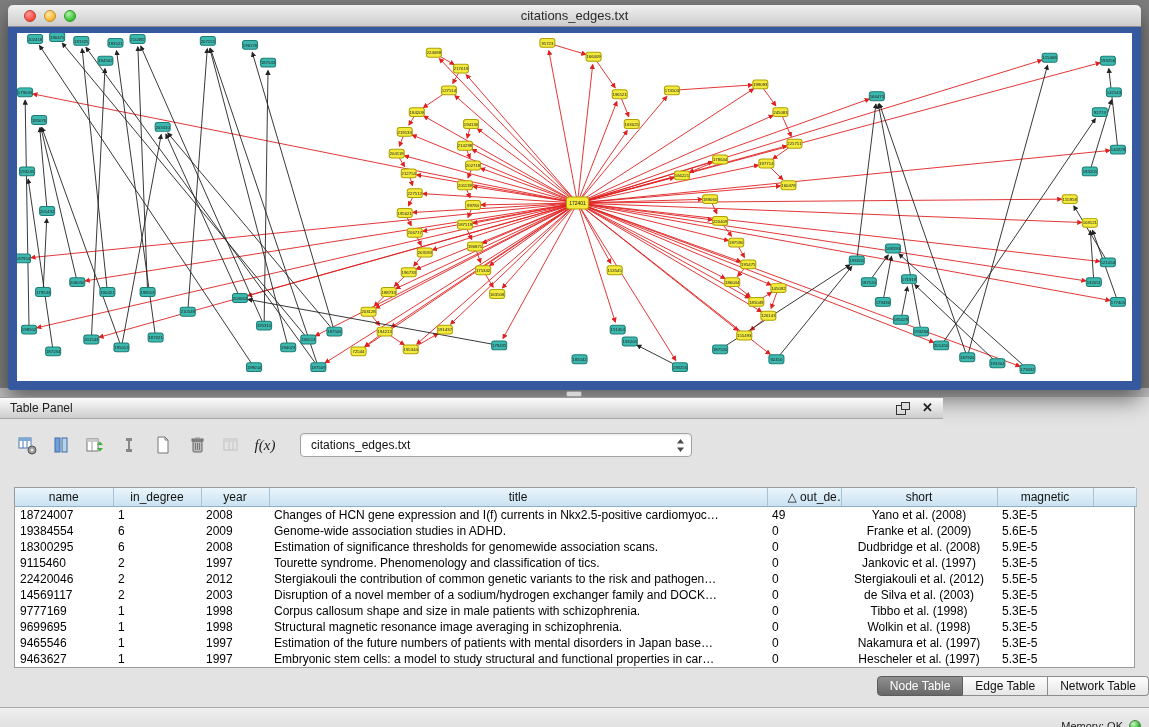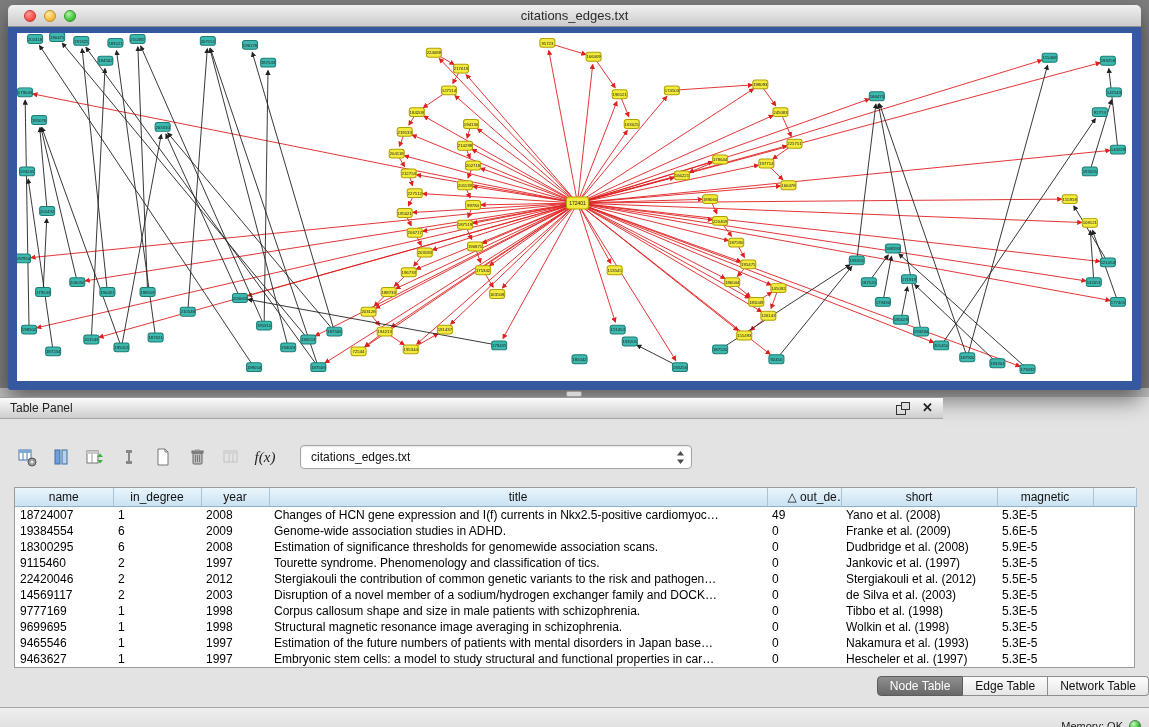--- a/index.html
+++ b/index.html
@@ -44,21 +44,21 @@
     height: 21px; background: linear-gradient(#fbfbfb, #cdcdcd);
     border-bottom: 1px solid #a6a6a6;
     display: flex; align-items: center; padding: 0 10px;
   }
   #panel-title { font-size: 12px; color: #222; }
   #panel-header .spacer { flex: 1; }
   .hdr-icon { margin-left: 12px; display: flex; align-items: center; height: 16px; cursor: default; }
   #panel-close-icon { font-size: 13px; font-weight: bold; color: #222; line-height: 16px; }
 
   
-  #table-toolbar { position: absolute; left: 14px; top: 44px; height: 30px; display: flex; align-items: center; }
+  #table-toolbar { position: absolute; left: 14px; top: 32px; height: 30px; display: flex; align-items: center; }
   .tb-btn { width: 26px; height: 26px; display: flex; align-items: center; justify-content: center; background: transparent; border: none; margin-right: 8px; }
   #fx-button span { font-family: "Liberation Serif", serif; font-style: italic; font-size: 15px; color: #222; }
   #combo {
     margin-left: 14px; width: 392px; height: 24px;
     background: #ffffff; border: 1px solid #a4a4a4; border-radius: 4px;
     display: flex; align-items: center; padding: 0 22px 0 10px;
     font-size: 12px; color: #111; position: relative;
     box-shadow: inset 0 1px 2px rgba(0,0,0,.10);
   }
   #combo .arrows { position: absolute; right: 6px; top: 4px; }
@@ -67,21 +67,21 @@
   #table-wrap { position: absolute; left: 14px; top: 89px; width: 1121px; border: 1px solid #9b9b9b; background: #fff; }
   table { border-collapse: collapse; table-layout: fixed; width: 100%; font-size: 12px; }
   th {
     height: 18px; font-weight: normal; font-size: 12px; color: #111;
     background: linear-gradient(#eaf5fc, #c9e2f1);
     border-right: 1px solid #a8c3d6; border-bottom: 1px solid #8fb0c6;
     overflow: hidden; white-space: nowrap; text-align: center;
   }
   th.left { text-align: left; padding-left: 20px; }
   td { height: 16px; line-height: 16px; padding: 0 5px; overflow: hidden; white-space: nowrap; color: #000; }
-  td.c5 { text-align: left; }
+  td.c5 { text-align: center; }
 
   
   #table-tabs { position: absolute; top: 278px; left: 0; width: 1149px; display: flex; justify-content: flex-end; }
   .seg {
     height: 20px; padding: 0 12px; font-size: 12px; color: #111;
     background: linear-gradient(#fdfdfd, #e6e6e6);
     border: 1px solid #8d8d8d; border-left: none;
     font-family: "Liberation Sans", sans-serif;
   }
   .seg:first-child { border-left: 1px solid #8d8d8d; border-radius: 4px 0 0 4px; }
@@ -924,21 +924,21 @@
             <td class="c5">Wolkin et al. (1998)</td>
             <td class="c6">5.3E-5</td>
             <td class="c7"></td>
           </tr>
           <tr>
             <td class="c0">9465546</td>
             <td class="c1">1</td>
             <td class="c2">1997</td>
             <td class="c3">Estimation of the future numbers of patients with mental disorders in Japan base…</td>
             <td class="c4">0</td>
-            <td class="c5">Nakamura et al. (1993)</td>
+            <td class="c5">Nakamura et al. (1997)</td>
             <td class="c6">5.3E-5</td>
             <td class="c7"></td>
           </tr>
           <tr>
             <td class="c0">9463627</td>
             <td class="c1">1</td>
             <td class="c2">1997</td>
             <td class="c3">Embryonic stem cells: a model to study structural and functional properties in car…</td>
             <td class="c4">0</td>
             <td class="c5">Hescheler et al. (1997)</td>

